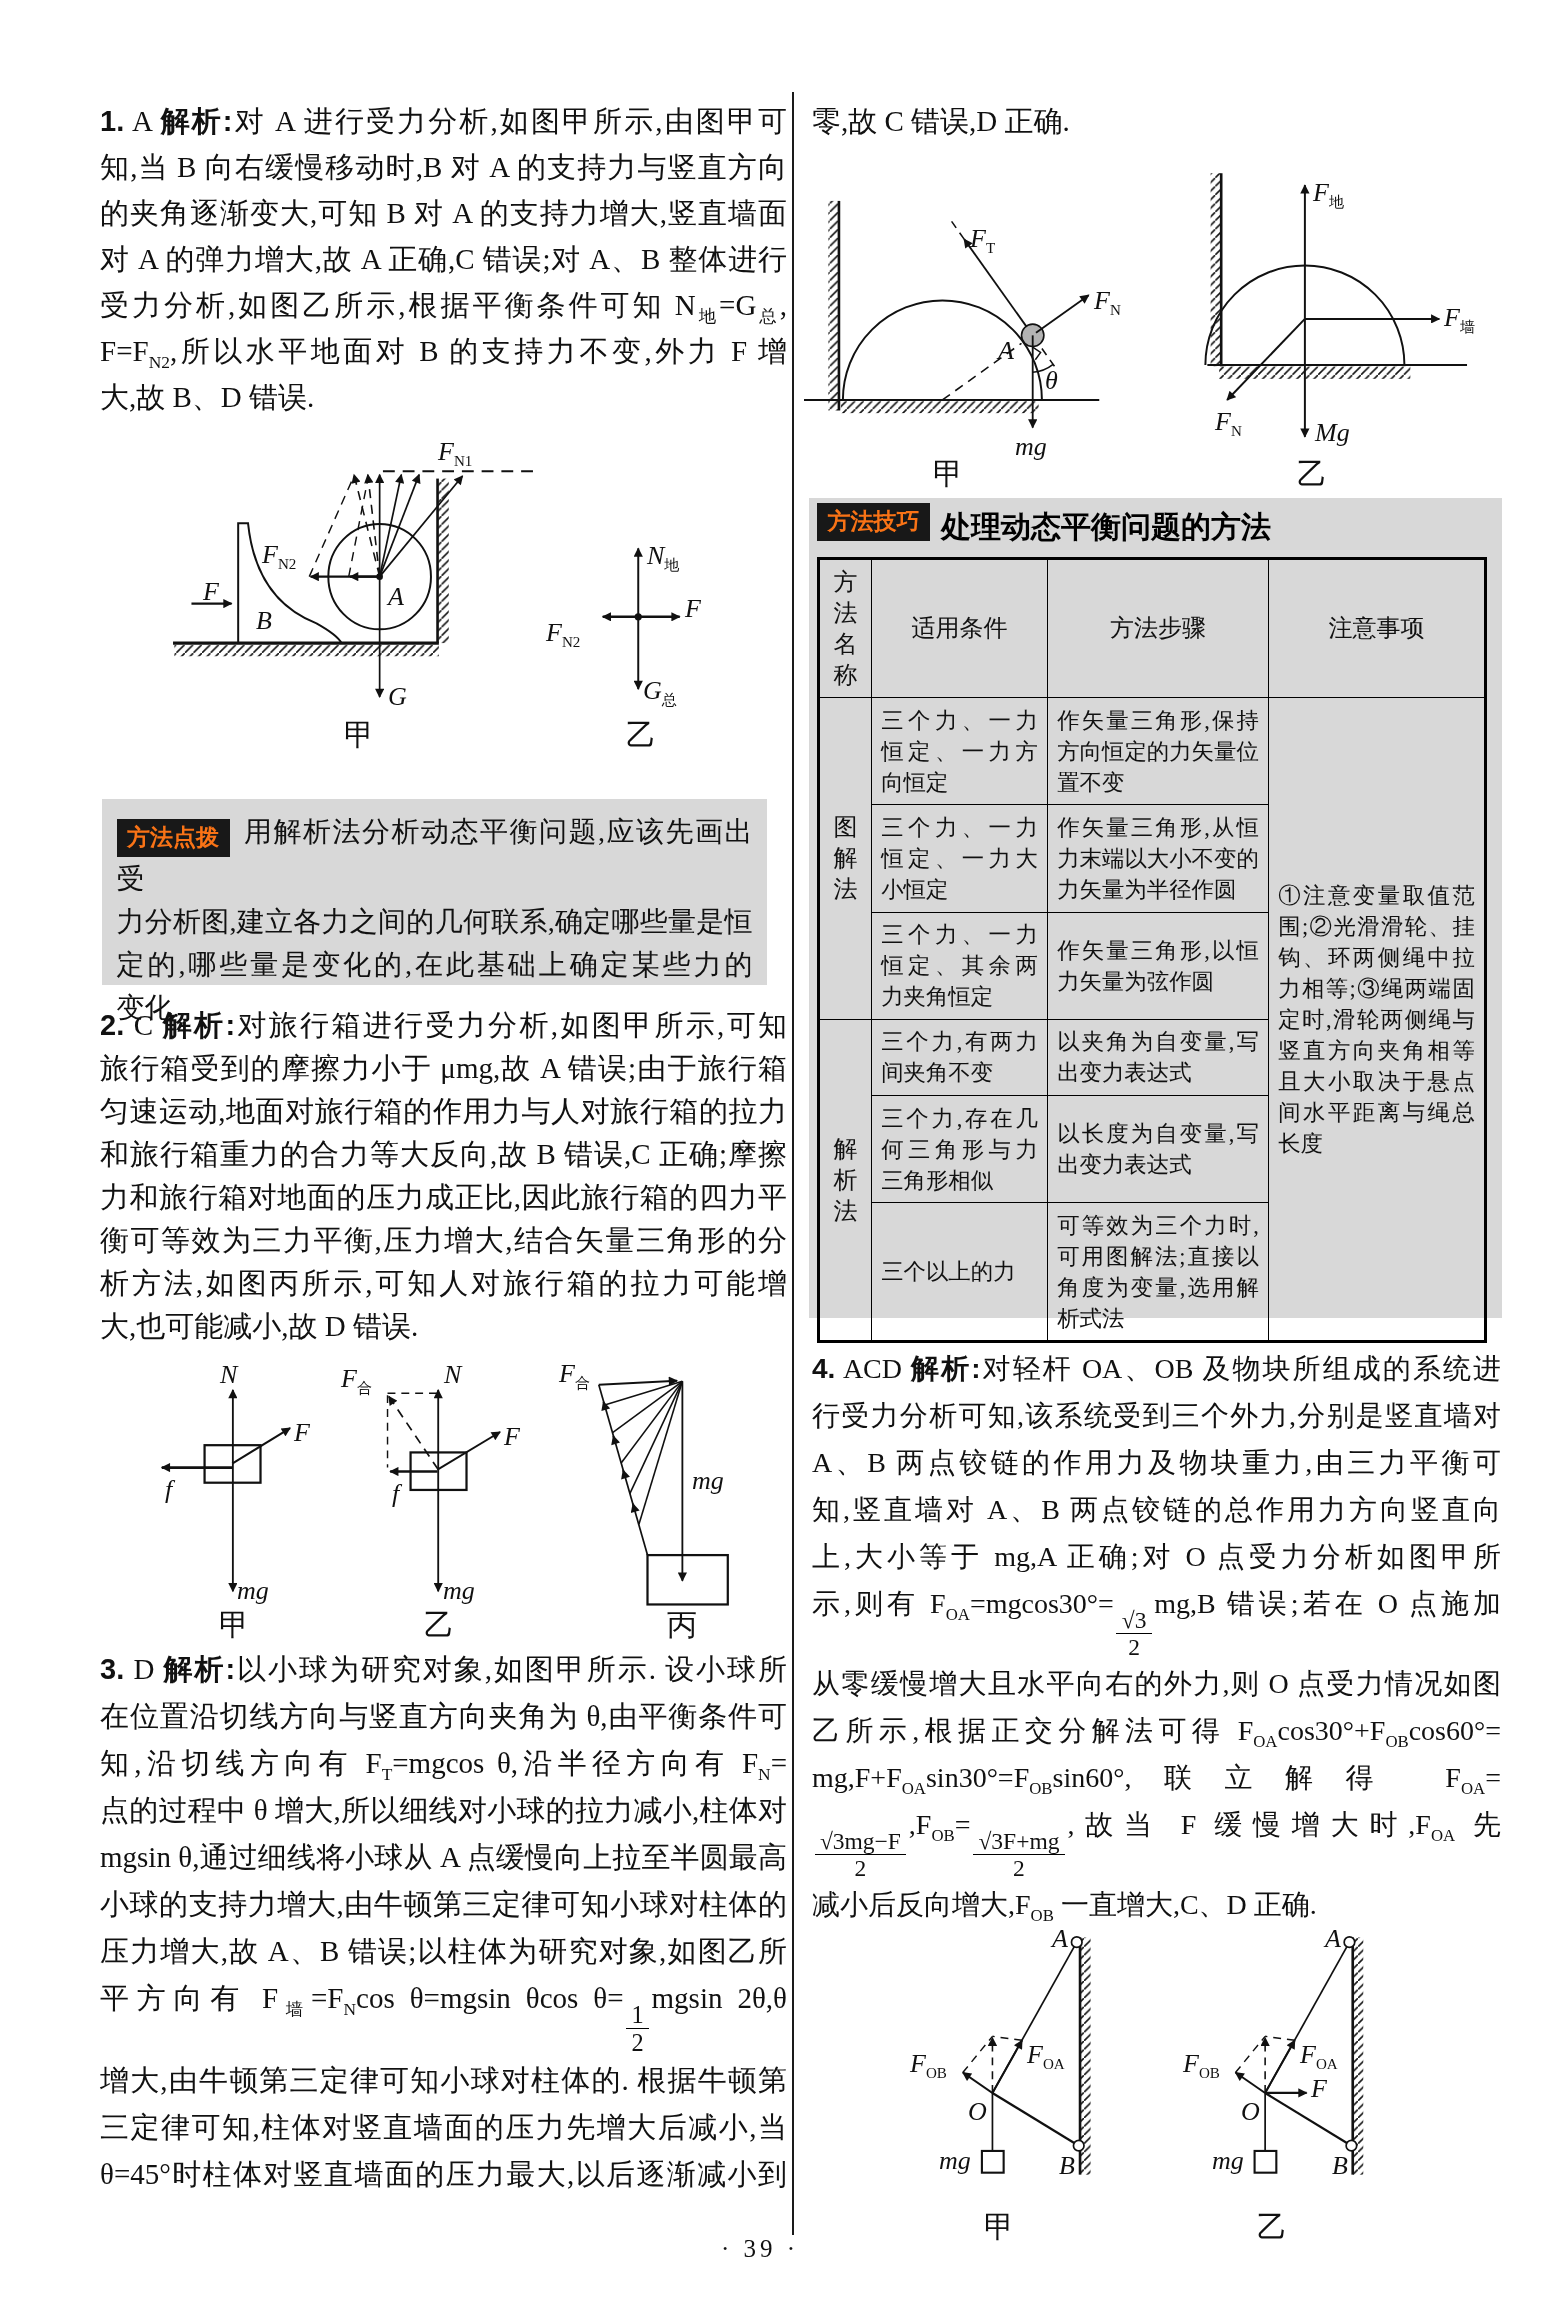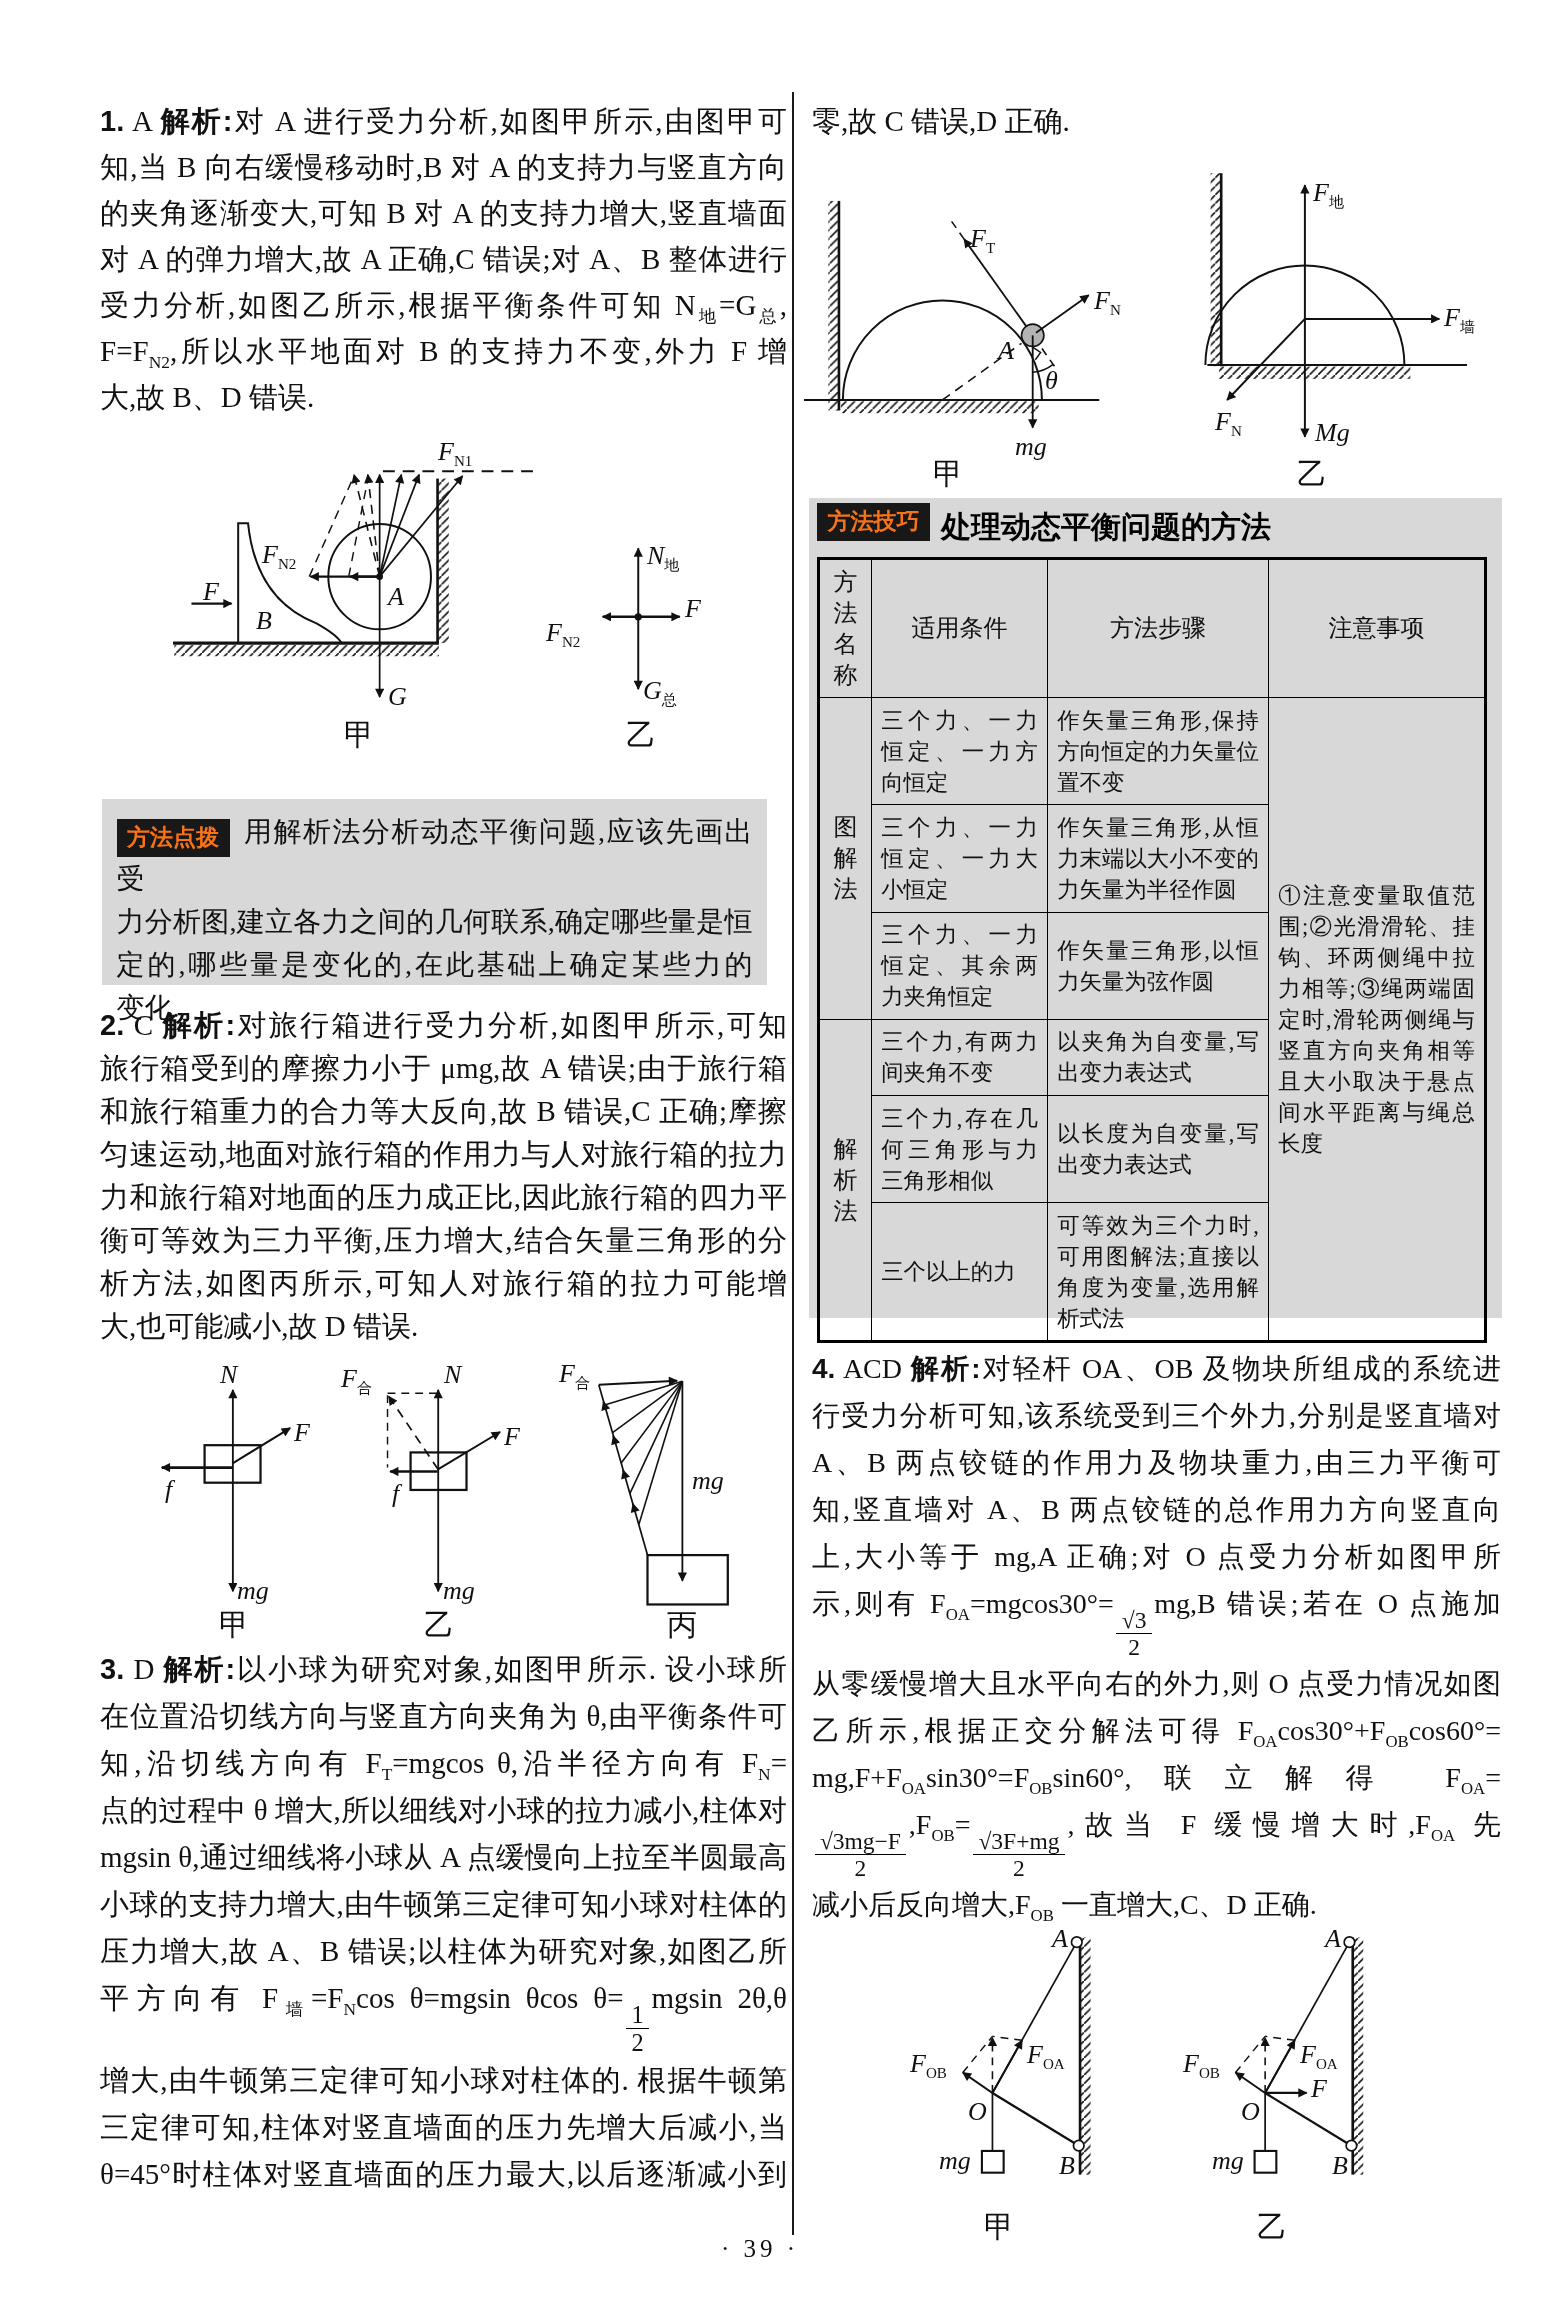--- a/index.html
+++ b/index.html
@@ -120,22 +120,22 @@
       <div class="ln"><span class="blacktag">方法点拨</span><span>用解析法分析动态平衡问题,应该先画出受</span></div>
       <div class="ln">力分析图,建立各力之间的几何联系,确定哪些量是恒</div>
       <div class="ln">定的,哪些量是变化的,在此基础上确定某些力的</div>
       <div class="ln end">变化.</div>
     </div>
   </div>
 
   <div class="para p2" style="left:100px;top:1004px;width:687px;">
     <div class="ln"><b>2.</b> C  <b>解析:</b>对旅行箱进行受力分析,如图甲所示,可知</div>
     <div class="ln">旅行箱受到的摩擦力小于 μmg,故 A 错误;由于旅行箱</div>
+    <div class="ln">匀速运动,地面对旅行箱的作用力与人对旅行箱的拉力</div>
     <div class="ln">和旅行箱重力的合力等大反向,故 B 错误,C 正确;摩擦</div>
-    <div class="ln">匀速运动,地面对旅行箱的作用力与人对旅行箱的拉力</div>
     <div class="ln">力和旅行箱对地面的压力成正比,因此旅行箱的四力平</div>
     <div class="ln">衡可等效为三力平衡,压力增大,结合矢量三角形的分</div>
     <div class="ln">析方法,如图丙所示,可知人对旅行箱的拉力可能增</div>
     <div class="ln end">大,也可能减小,故 D 错误.</div>
   </div>
 
   <div class="fig" style="left:99px;top:1357px;width:685px;height:283px;">
     <svg width="685" height="283" viewBox="0 0 1040 430">
 
       <line x1="203" y1="162" x2="203" y2="50" stroke="#111" stroke-width="2.8" marker-end="url(#ah)"></line>

